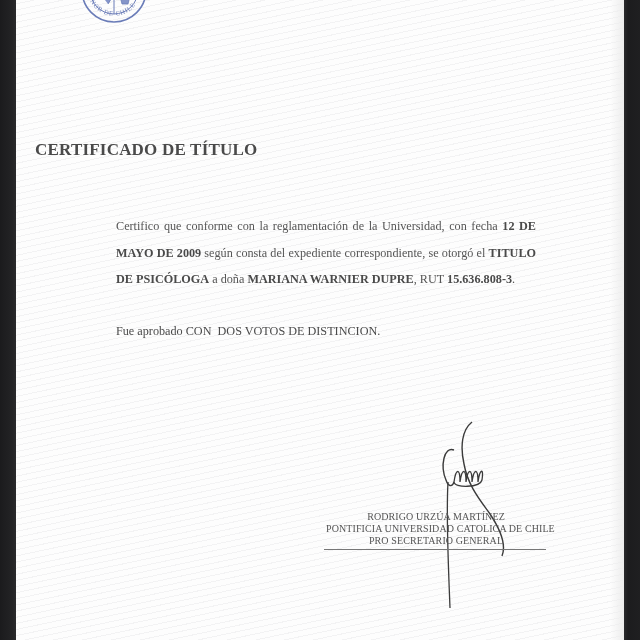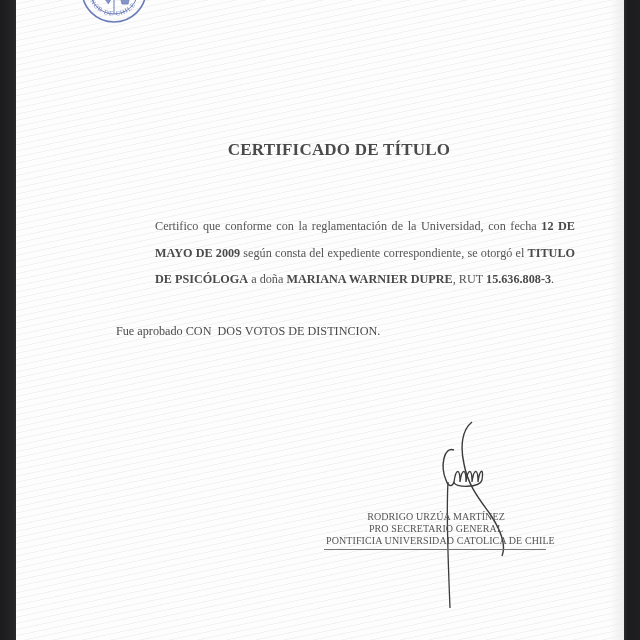--- a/index.html
+++ b/index.html
@@ -55,37 +55,35 @@
     }
     .seal {
       position: absolute;
       left: 64px; top: -44px;
       width: 68px; height: 68px;
     }
     .title {
       position: absolute;
       left: 0; width: 608px;
       top: 140px;
-      text-align: center;
       font-size: 17px;
       font-weight: bold;
       color: #4a4a4a;
       letter-spacing: 0.2px;
     }
     .title span { position: relative; left: 19px; }
     .body-text {
       position: absolute;
       left: 100px;
       top: 213px;
       width: 420px;
       font-size: 12.2px;
       line-height: 26.5px;
       text-align: justify;
       color: #555;
-      margin-left: 39px;
     }
     .body-text b { color: #4a4a4a; }
     .approved {
       position: absolute;
       left: 100px;
       top: 324px;
       font-size: 12.2px;
       font-weight: normal;
       color: #4a4a4a;
       white-space: pre;
@@ -148,18 +146,18 @@
 
     <svg class="signature" viewBox="0 0 110 196">
       <path d="M62 6 C52 14, 50 30, 54 48 C58 70, 70 84, 80 98 C92 116, 96 130, 92 140" fill="none" stroke="#3b3b3b" stroke-width="1.4"></path>
       <path d="M44 34 C34 30, 30 50, 36 64 C38 70, 42 72, 44 66" fill="none" stroke="#3b3b3b" stroke-width="1.4"></path>
       <path d="M44 66 C46 52, 50 52, 50 66 C52 52, 56 52, 56 66 C58 52, 62 52, 62 66 C64 52, 68 52, 68 66 C70 52, 74 52, 72 64 C70 72, 44 72, 44 66" fill="none" stroke="#3b3b3b" stroke-width="1.3"></path>
       <path d="M38 66 C36 100, 38 140, 40 192" fill="none" stroke="#3b3b3b" stroke-width="1.3"></path>
     </svg>
 
     <div class="sig-block">
       <span class="line">RODRIGO URZÚA MARTÍNEZ</span>
+      <span class="line">PONTIFICIA UNIVERSIDAD CATOLICA DE CHILE</span>
       <span class="line">PRO SECRETARIO GENERAL</span>
-      <span class="line">PONTIFICIA UNIVERSIDAD CATOLICA DE CHILE</span>
       <div class="rule"></div>
     </div>
   </div>
 </div>
 
 </body></html>

